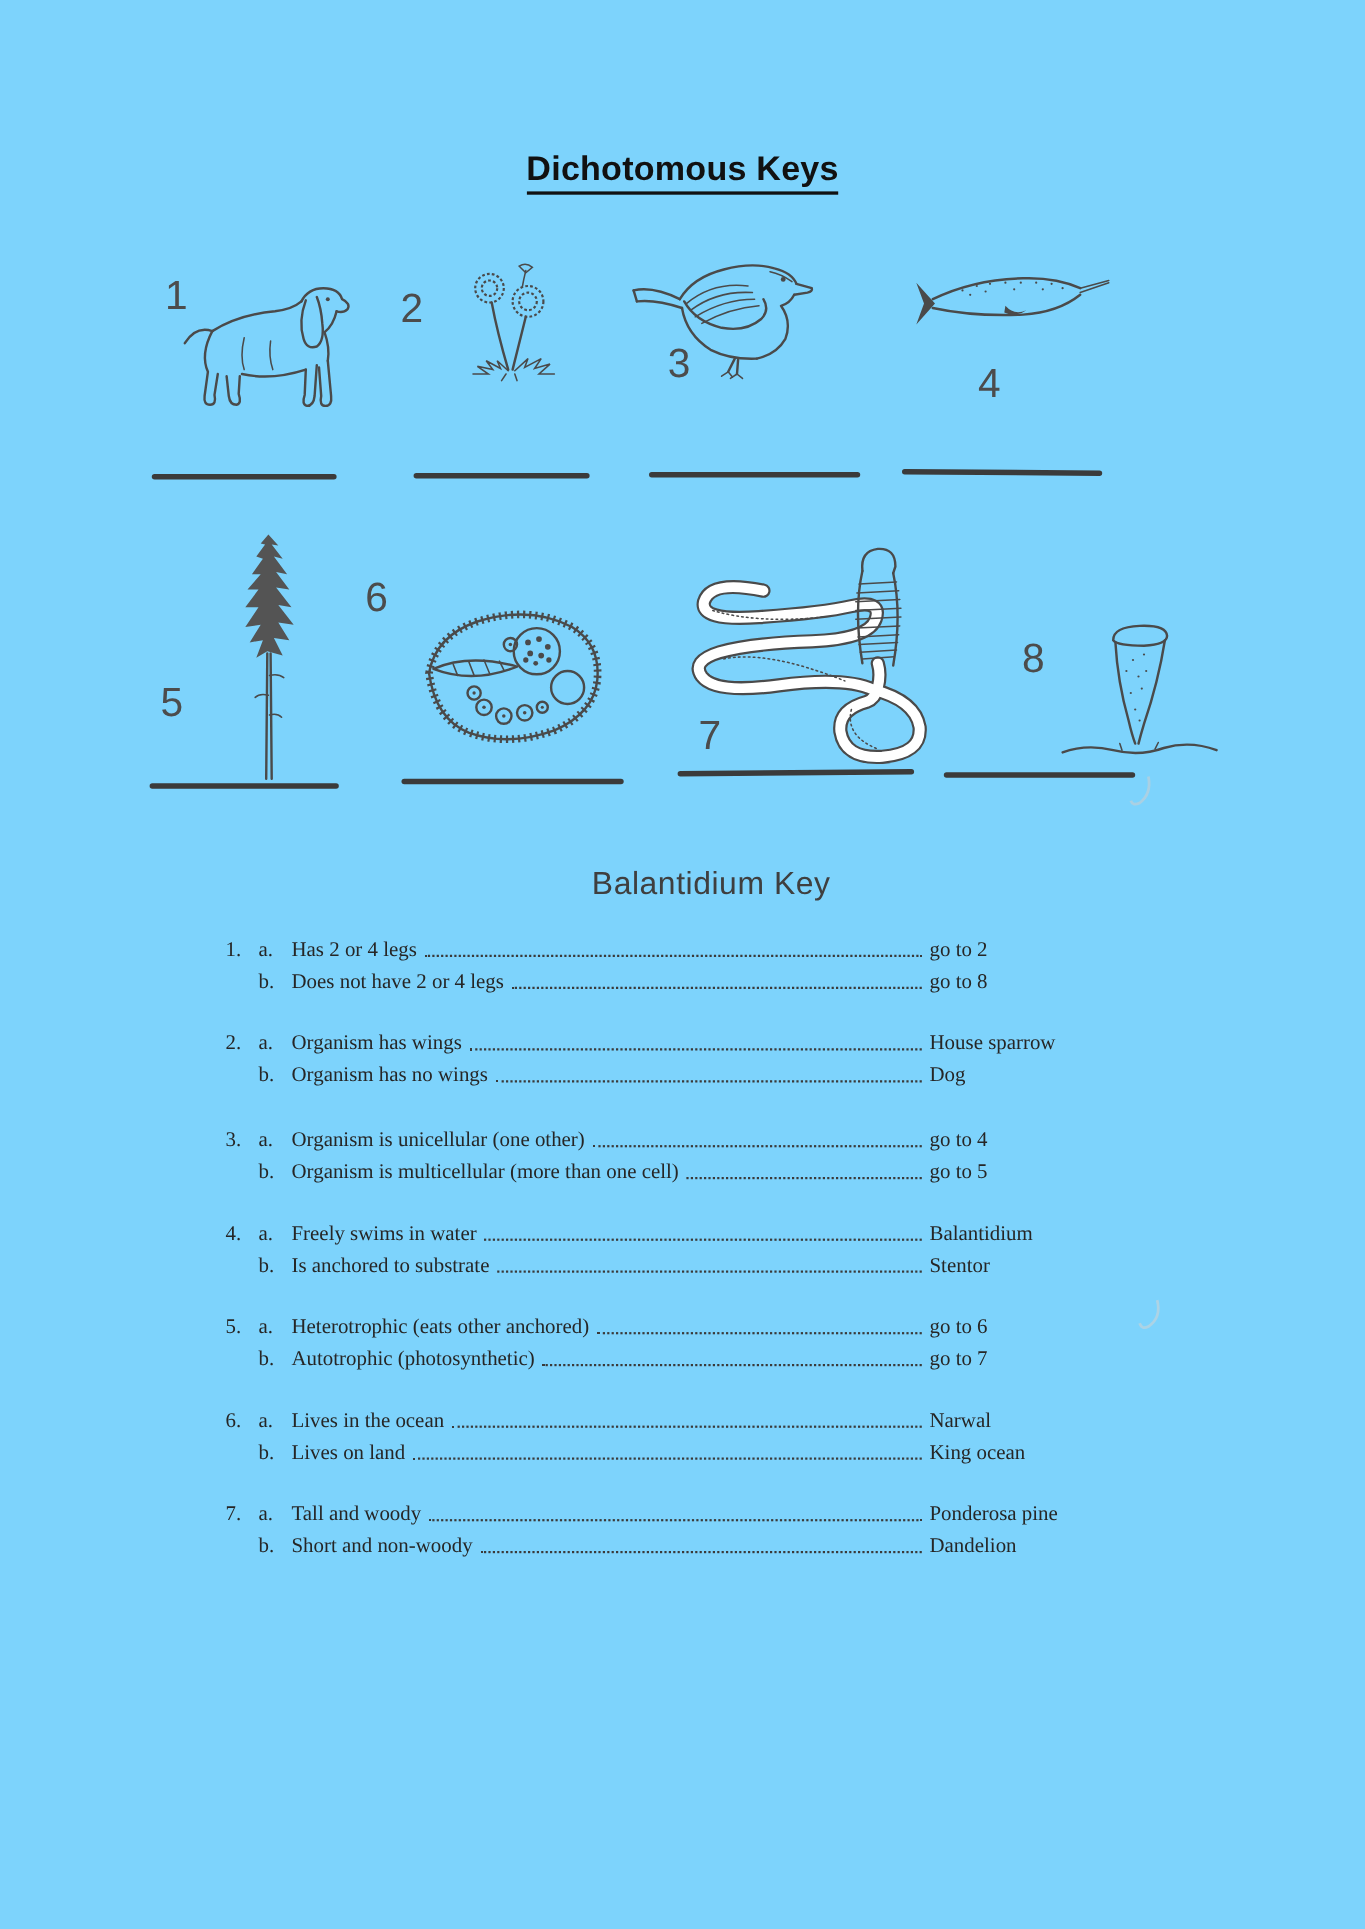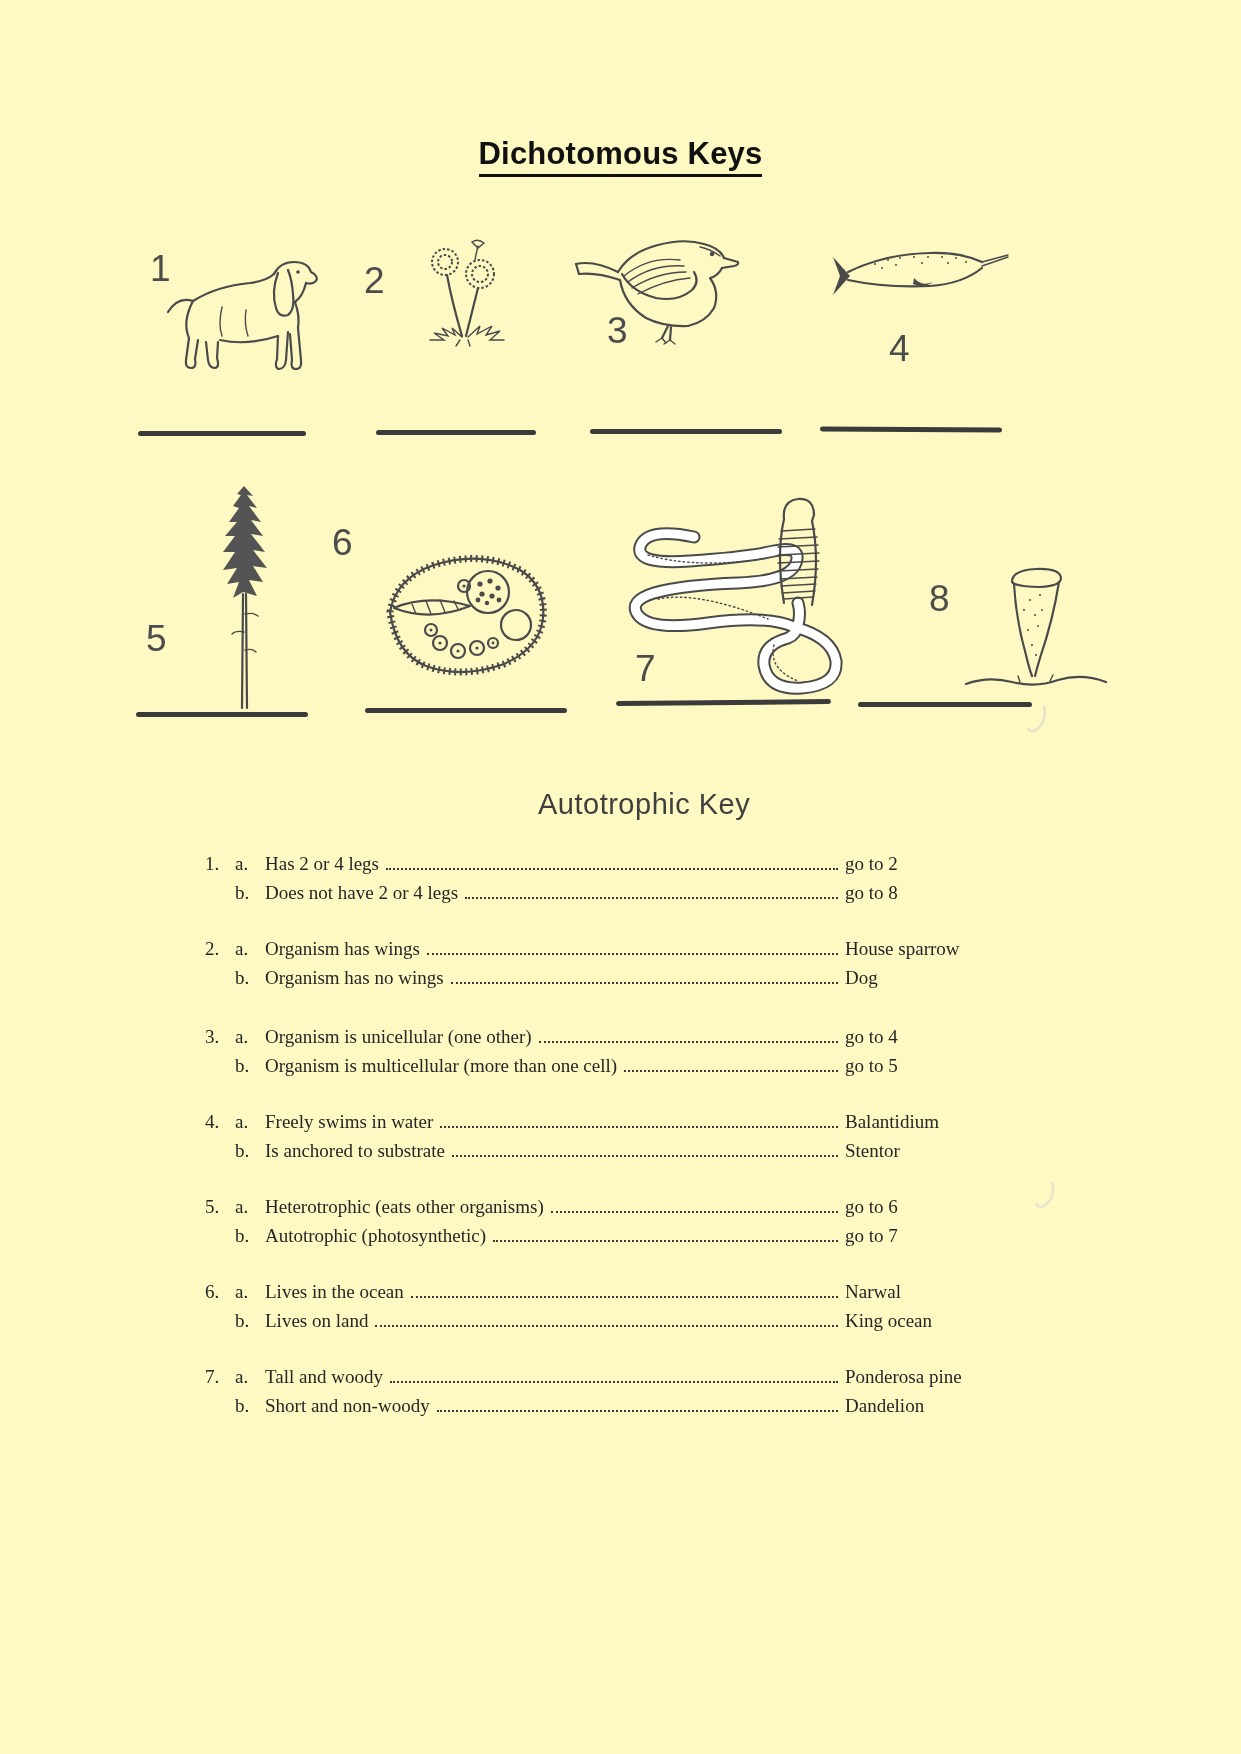--- a/index.html
+++ b/index.html
@@ -1,16 +1,16 @@
 <!DOCTYPE html>
 <html><head>
 <meta charset="utf-8">
 <style>
   html,body{margin:0;padding:0;background:#ffffff;}
-  .page{position:relative;width:1241px;height:1754px;background:#fef9c3;overflow:hidden;
+  .page{position:relative;width:1241px;height:1754px;background:#7dd3fc;overflow:hidden;
         font-family:"Liberation Serif", serif;}
   
   .title-wrap{position:absolute;top:136px;left:0;width:1241px;text-align:center;}
   .title{display:inline-block;font-family:"Liberation Sans", sans-serif;font-weight:bold;
          font-size:31px;color:#111;border-bottom:3px solid #111;padding-bottom:2px;letter-spacing:.2px;}
   
   .fignum{position:absolute;font-family:"Liberation Sans", sans-serif;font-size:37px;color:#4c4c4c;line-height:1;}
   
   .sketch{position:absolute;}
   .sketch svg{display:block;width:100%;height:100%;}
@@ -227,21 +227,21 @@
   <div class="ansline" style="left:616px;top:700px;width:215px;transform:rotate(-.5deg);"></div>
   <div class="ansline" style="left:858px;top:702px;width:174px;"></div>
 
   <svg class="artifact" style="left:1024px;top:704px;width:26px;height:30px;" viewBox="0 0 26 30">
       <path d="M20 2 Q23 18 12 26 Q6 29 4 24" fill="none" stroke="#cfcfcf" stroke-width="2.5"></path>
     </svg>
   <svg class="artifact" style="left:1032px;top:1180px;width:26px;height:30px;" viewBox="0 0 26 30">
       <path d="M20 2 Q24 18 12 26 Q6 29 4 23" fill="none" stroke="#d3d3d3" stroke-width="2.5"></path>
     </svg>
 
-  <div class="key-heading">Autotrophic Key</div>
+  <div class="key-heading">Balantidium Key</div>
 
   <div class="key-item" style="top:846px;">
     <div class="key-line">
       <span class="knum">1.</span>
         <span class="klabel">a.</span>
         <span class="kstmt">Has 2 or 4 legs</span>
         <span class="leader"></span>
         <span class="kresult">go to 2</span>
     </div>
     <div class="key-line">
@@ -301,21 +301,21 @@
         <span class="kstmt">Is anchored to substrate</span>
         <span class="leader"></span>
         <span class="kresult">Stentor</span>
     </div>
   </div>
 
   <div class="key-item" style="top:1189px;">
     <div class="key-line">
       <span class="knum">5.</span>
         <span class="klabel">a.</span>
-        <span class="kstmt">Heterotrophic (eats other organisms)</span>
+        <span class="kstmt">Heterotrophic (eats other anchored)</span>
         <span class="leader"></span>
         <span class="kresult">go to 6</span>
     </div>
     <div class="key-line">
       <span class="knum"></span>
         <span class="klabel">b.</span>
         <span class="kstmt">Autotrophic (photosynthetic)</span>
         <span class="leader"></span>
         <span class="kresult">go to 7</span>
     </div>

